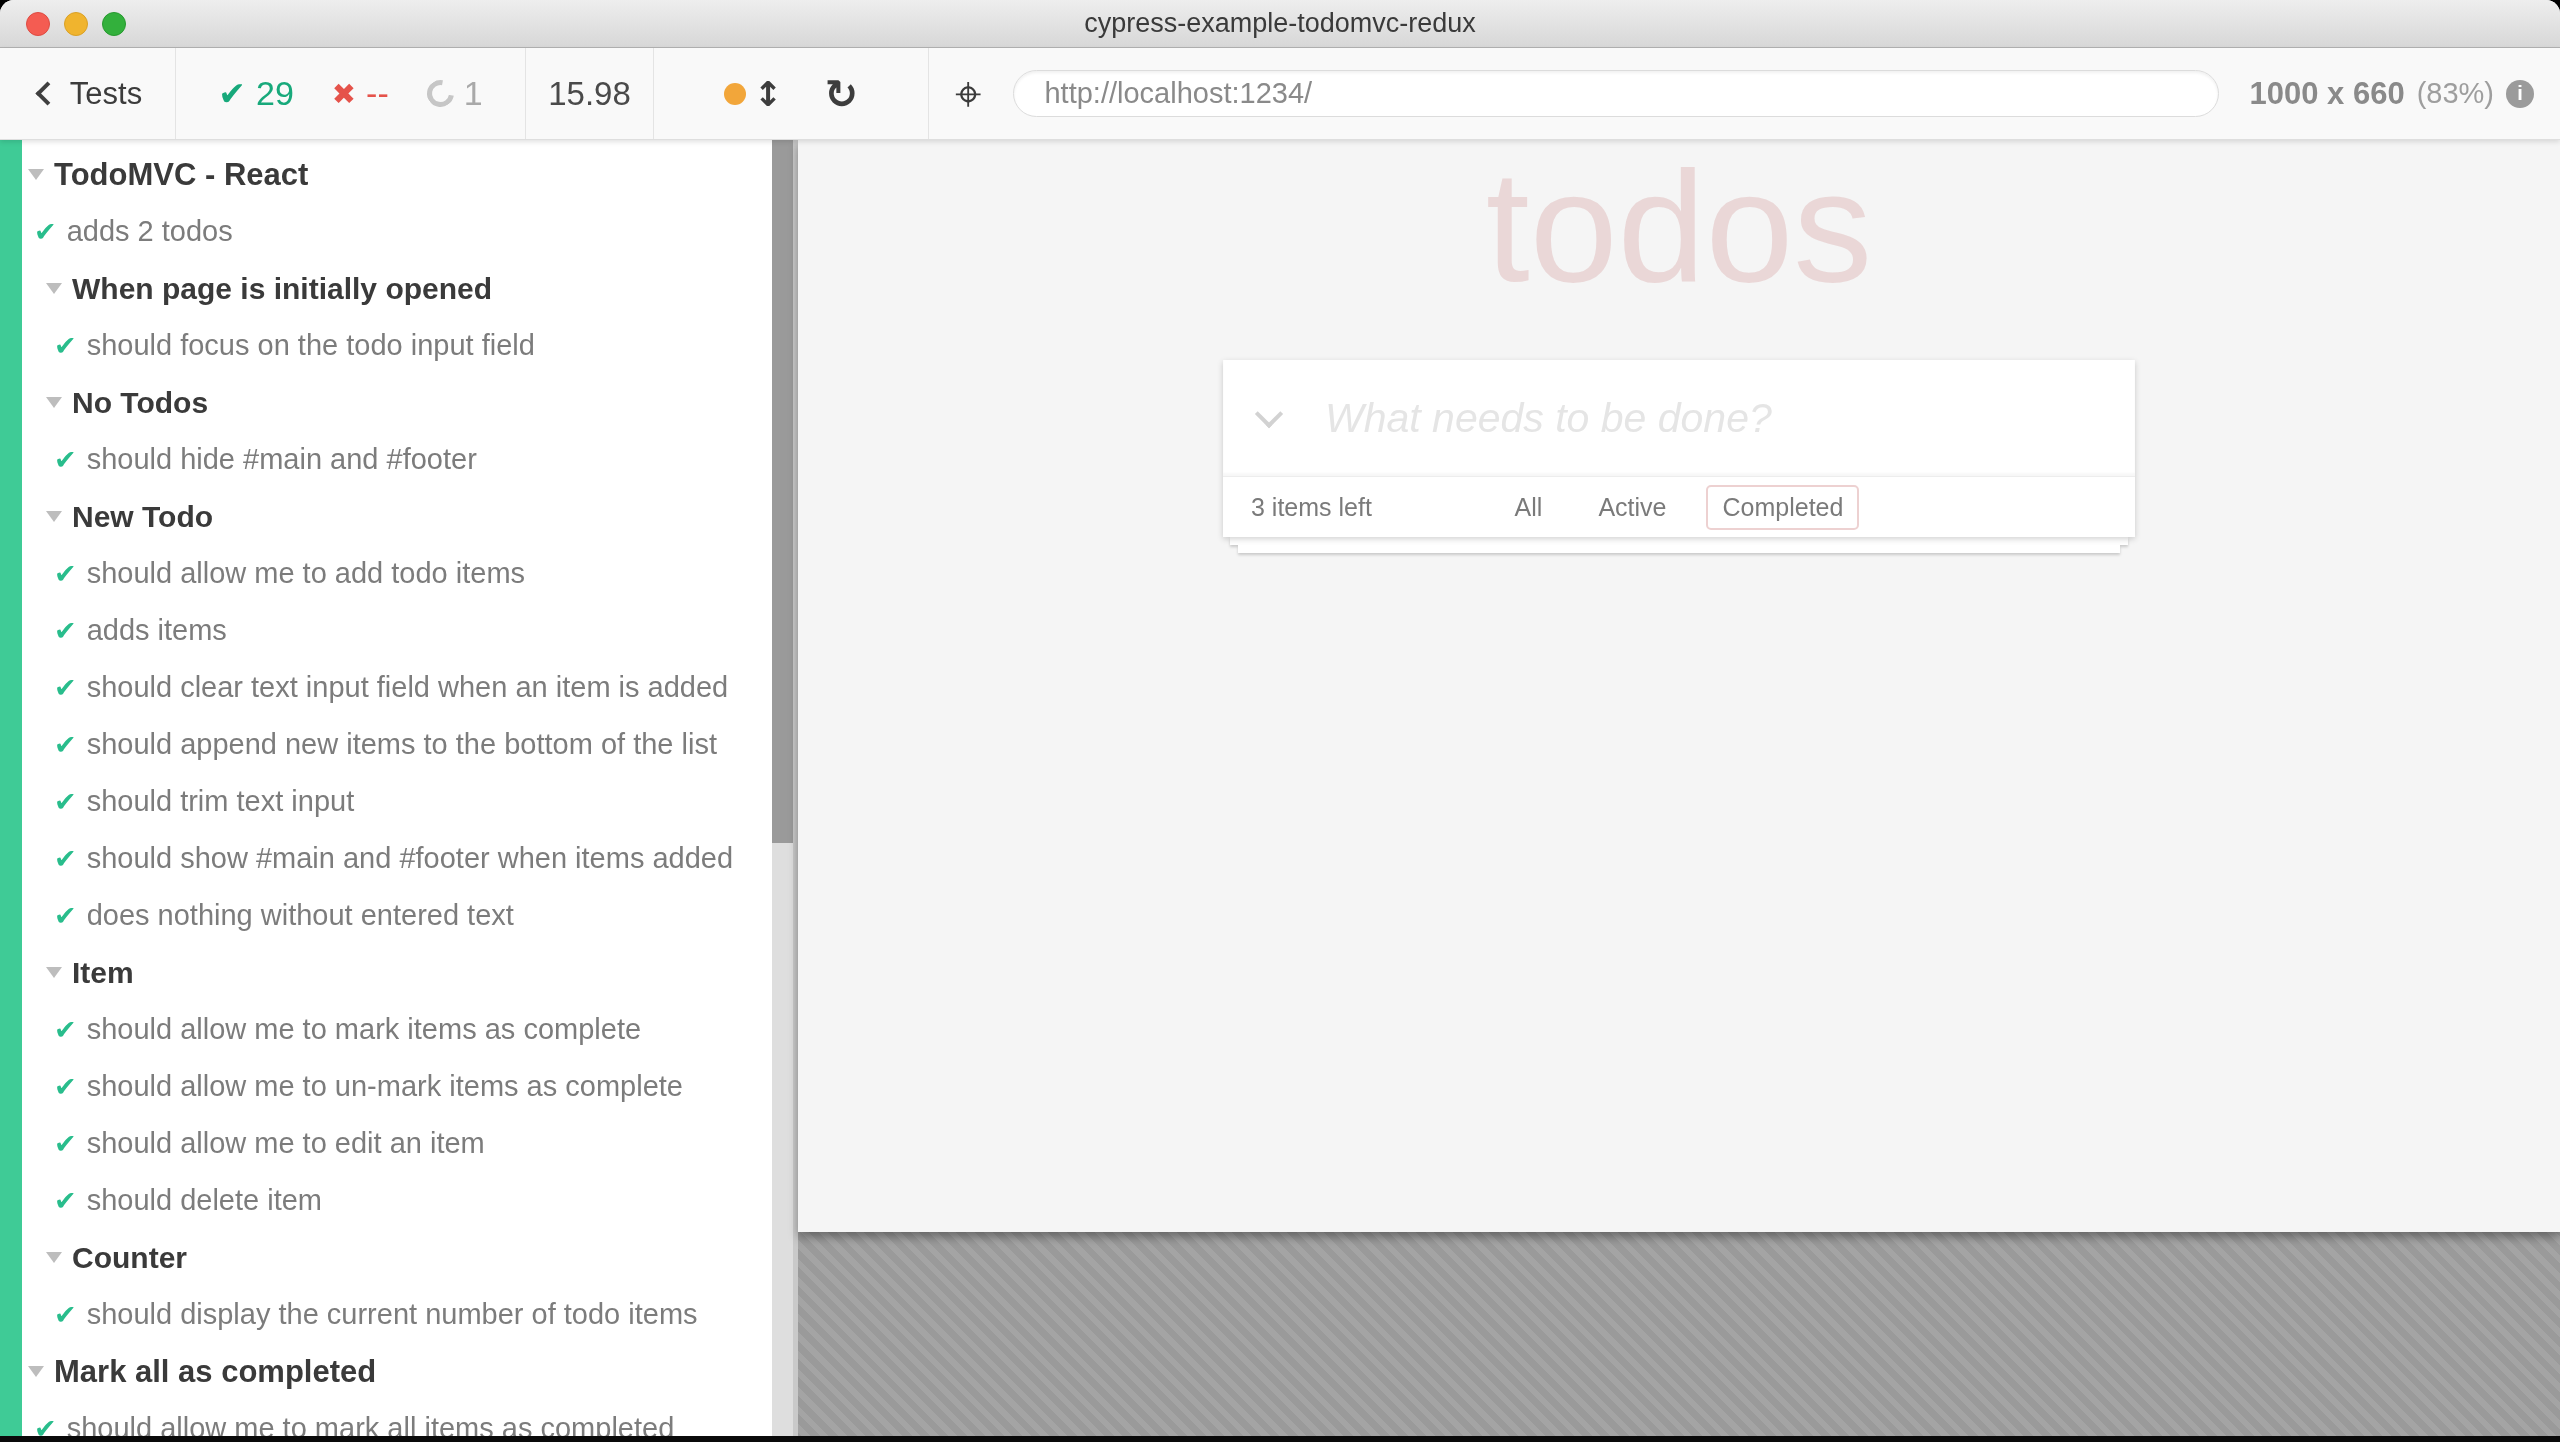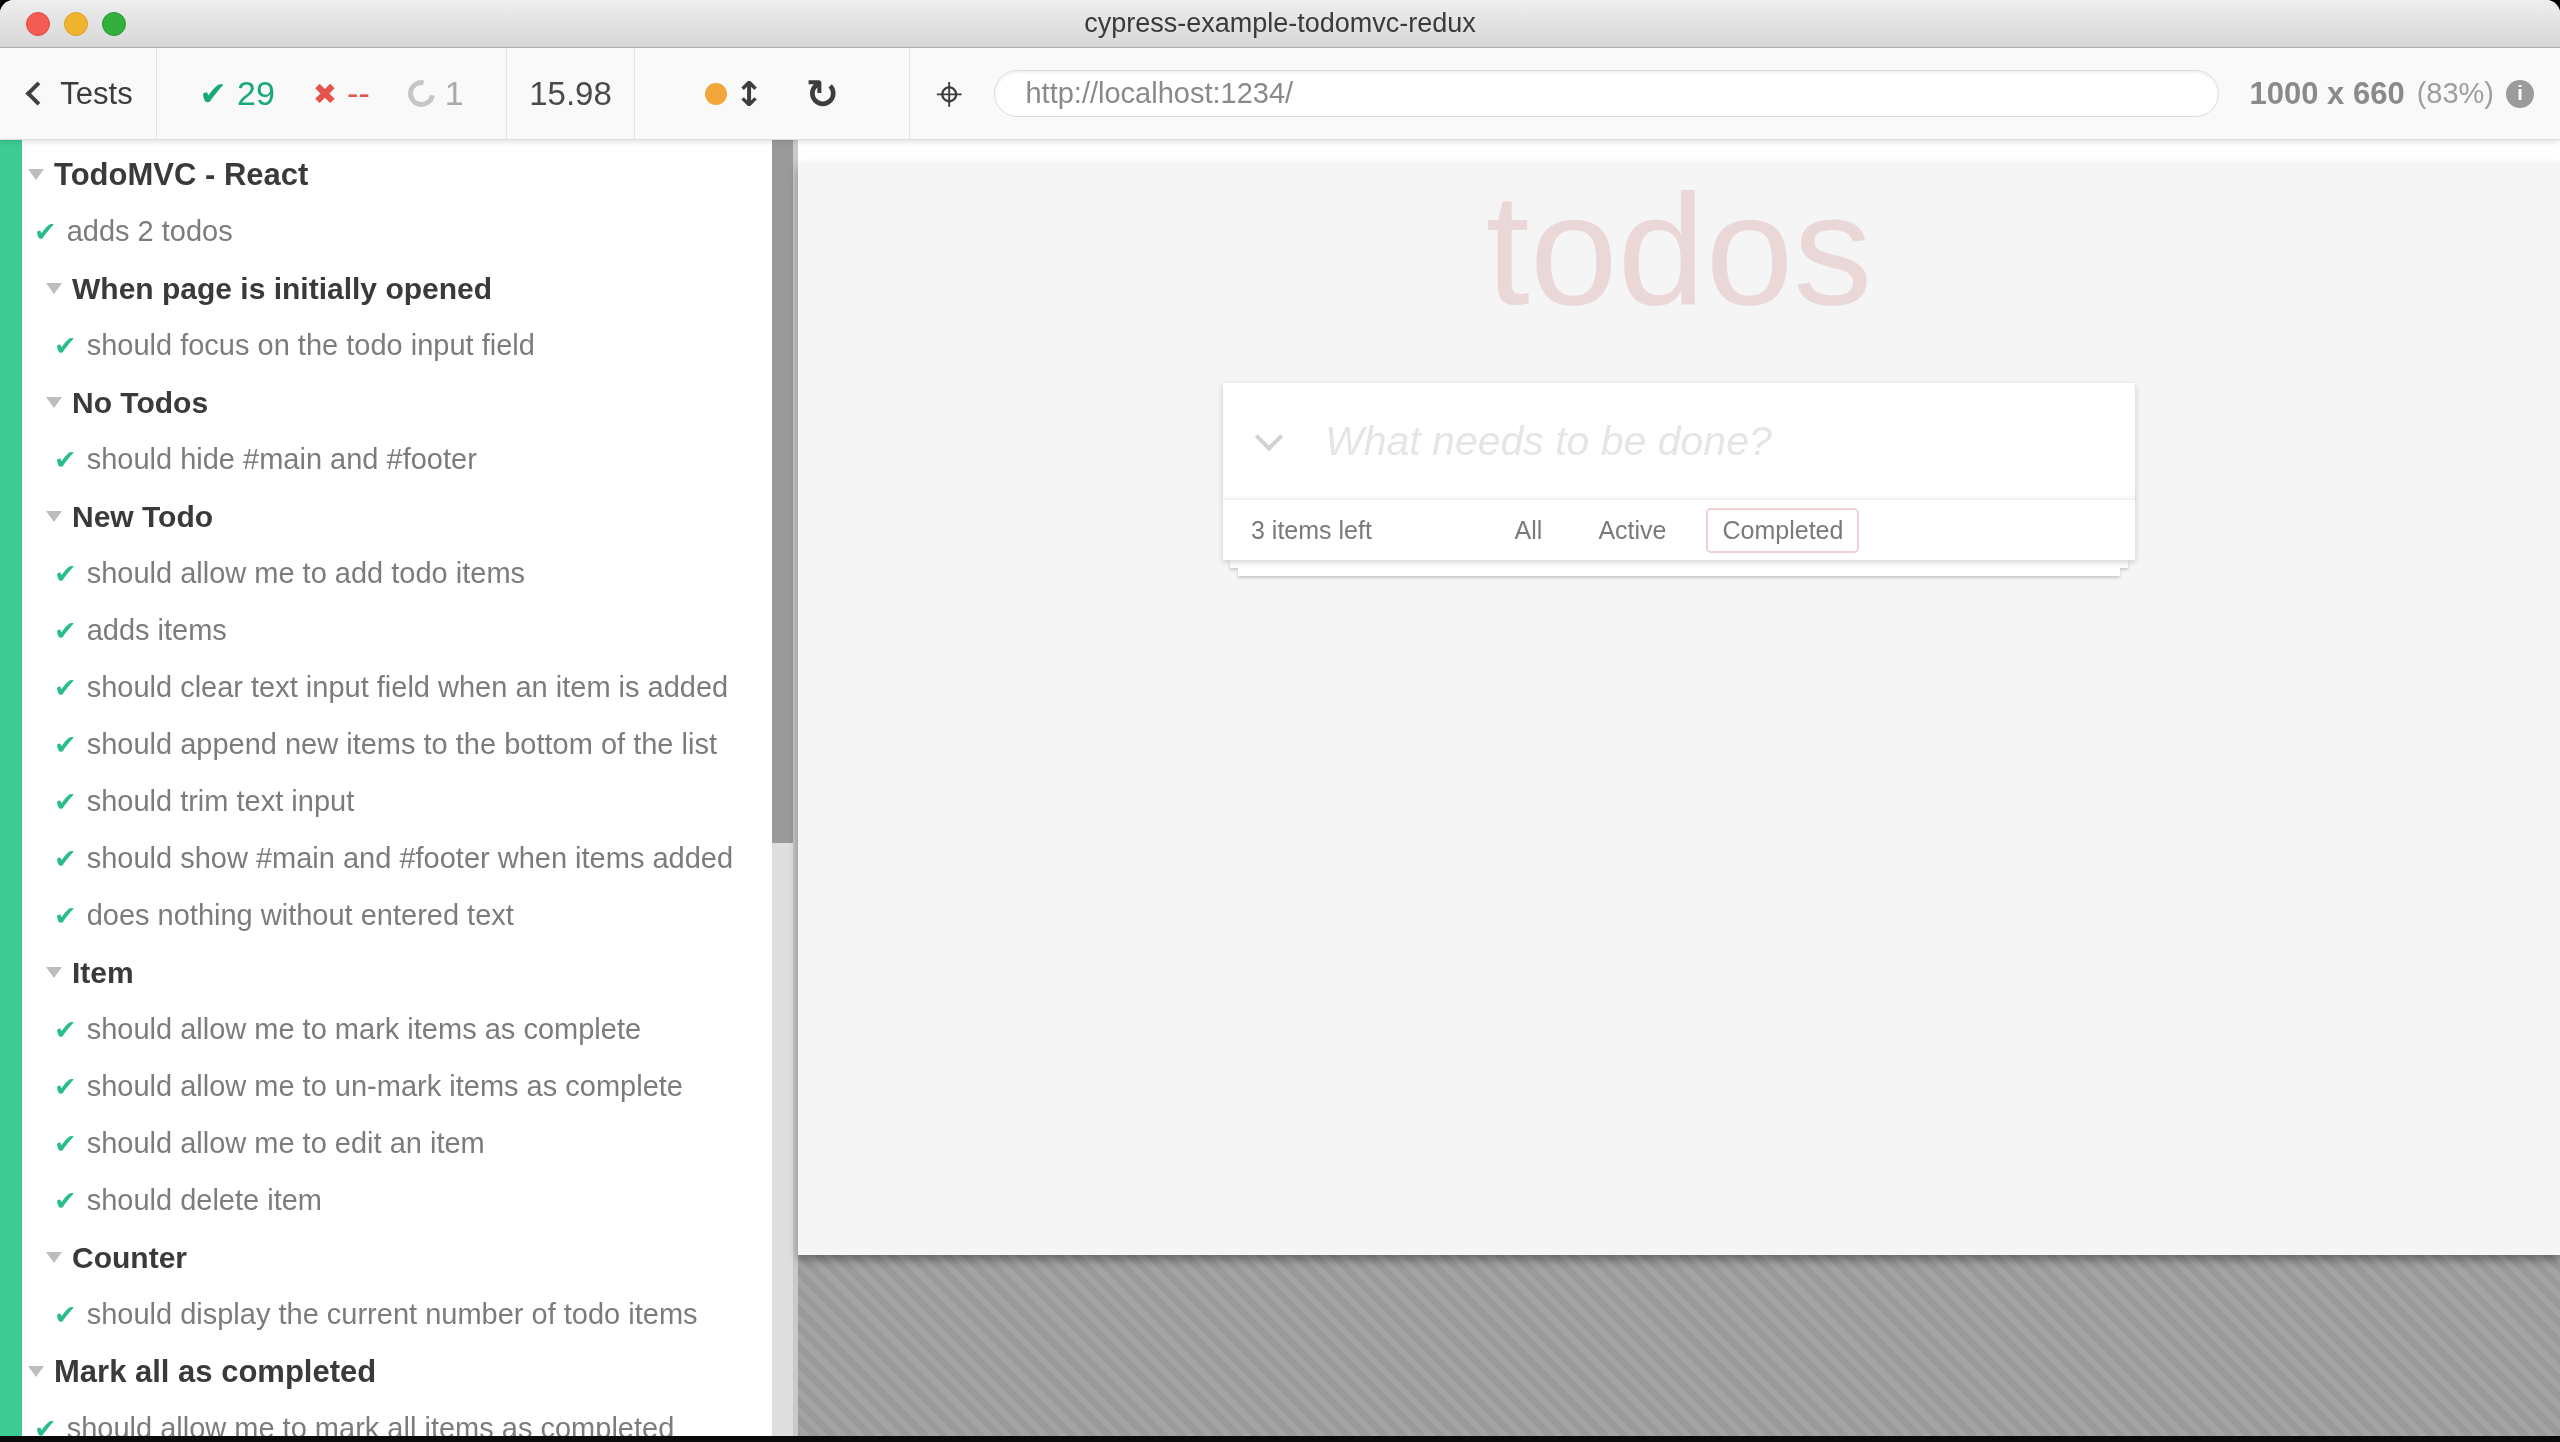--- a/index.html
+++ b/index.html
@@ -30,21 +30,21 @@
   .win-title { font-size: 27px; color: #3a3a3a; }
 
   
   .toolbar {
     height: 92px; background: #f9f9f9; border-bottom: 1px solid #dedede;
     display: flex; align-items: stretch;
     position: relative; z-index: 6;
     box-shadow: 0 2px 5px rgba(0,0,0,0.12);
   }
   .tb-sec { display: flex; align-items: center; justify-content: center; }
-  .tb-back { width: 157px; border-right: 1px solid #e4e4e4; gap: 14px; cursor: pointer; }
+  .tb-back { width: 176px; border-right: 1px solid #e4e4e4; gap: 14px; cursor: pointer; }
   .chev-left {
     width: 17px; height: 17px;
     border-left: 4px solid #3f3f3f; border-bottom: 4px solid #3f3f3f;
     transform: rotate(45deg); margin-left: 6px;
   }
   .tb-back-label { font-size: 31px; color: #3c3c3c; }
   .tb-stats { width: 350px; border-right: 1px solid #e4e4e4; gap: 38px; }
   .stat { display: flex; align-items: center; gap: 10px; font-size: 34px; }
   .glyph { font-family: "DejaVu Sans", sans-serif; }
   .stat.passed  { color: #18a97b; }
@@ -99,21 +99,21 @@
   .suite.d1 { padding-left: 24px; } .suite.d1 .suite-label { font-size: 30px; }
   .test-label { color: #7c7c7c; font-size: 29px; }
   .test.d1 { padding-left: 12px; }
   .test.d2 { padding-left: 32px; }
 
   
   .scrollbar { width: 26px; background: #dedede; border-right: 5px solid #c9c9c9; position: relative; }
   .thumb { position: absolute; top: 0; left: 0; width: 21px; height: 703px; background: #9a9a9a; }
 
   
-  .aut { flex: 1; position: relative; background: #be185d; margin-top: 23px; }
+  .aut { flex: 1; position: relative; background: #be185d; }
   .viewport {
     position: absolute; top: 0; left: 0; right: 0; height: 1092px;
     background: #f5f5f5; box-shadow: 0 5px 9px rgba(0,0,0,0.35); z-index: 2;
     overflow: hidden;
   }
   .app { width: 912px; margin: 0 auto; }
   .app-heading {
     height: 172px; display: flex; align-items: center; justify-content: center;
     font-size: 158px; font-weight: 100; color: rgba(175,47,47,0.15);
   }

